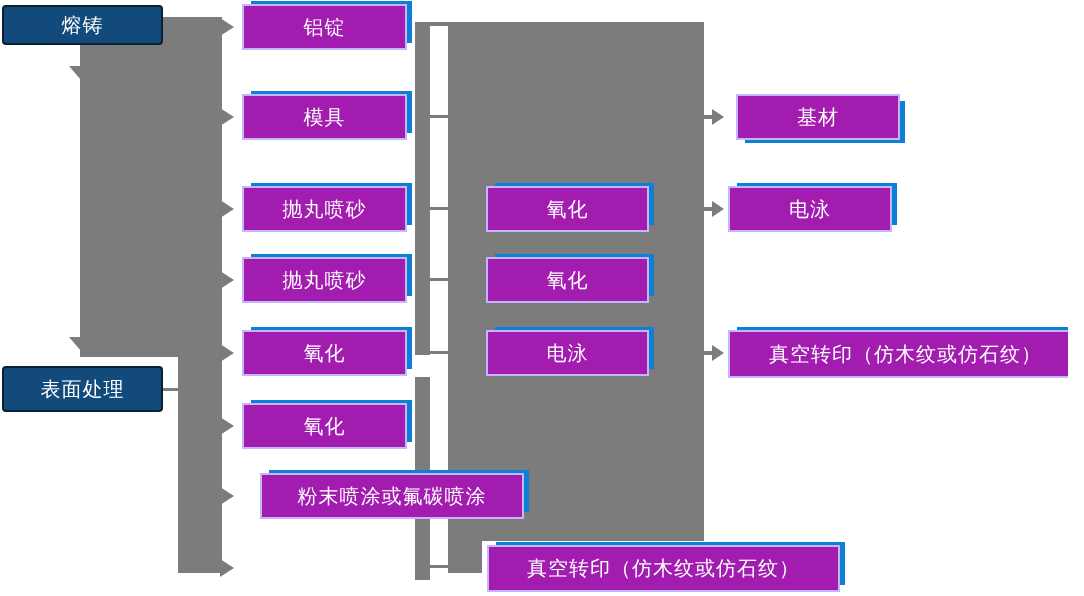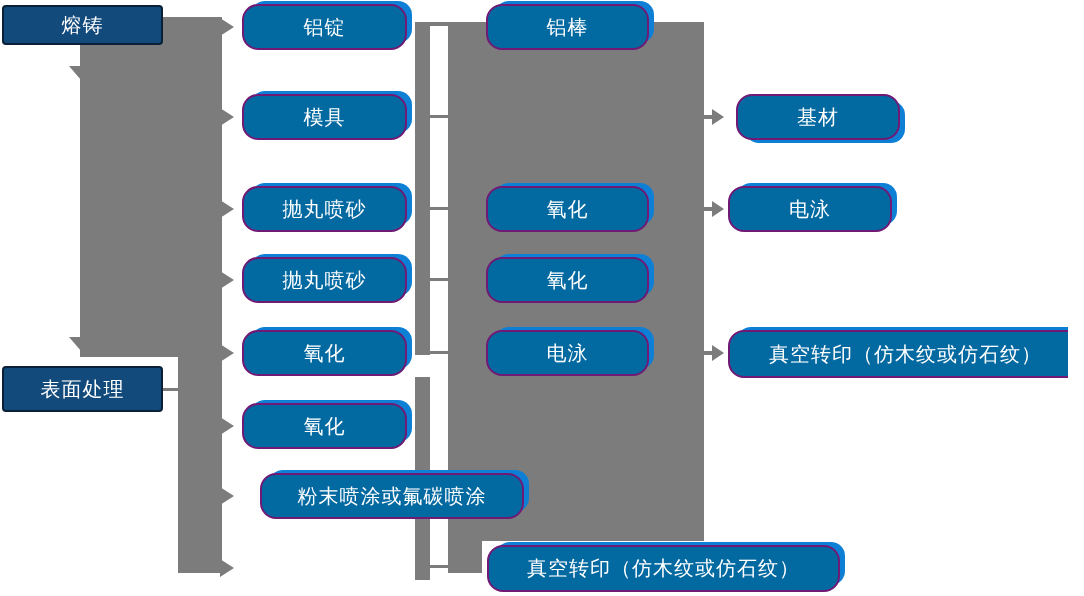--- a/index.html
+++ b/index.html
@@ -24,23 +24,23 @@
     letter-spacing:1px;
     box-sizing:border-box;
     white-space:nowrap;
   }
   .dark{
     background:#134A7C;
     border:2px solid #0a2036;
     border-radius:4px;
   }
   .bright{
-    background:#0369a1;
-    border:2px solid #701a75;
-    border-radius:16px;
+    background:#a21caf;
+    border:2px solid #c4b5fd;
+    border-radius:0;
     box-shadow:7px -5px 0 -2px #0d80d6;
   }
   .sliver-down{
     box-shadow:7px 5px 0 -2px #0d80d6;
     margin-left:8px;
   }
   
   .c1{left:2px;width:161px;}
   .c2{left:242px;width:165px;}
   .c3{left:486px;width:163px;}
@@ -120,21 +120,20 @@
   <div class="node dark c1 n2">表面处理</div>
 
   <div class="node bright c2 r1">铝锭</div>
   <div class="node bright c2 r2">模具</div>
   <div class="node bright c2 r3">抛丸喷砂</div>
   <div class="node bright c2 r4">抛丸喷砂</div>
   <div class="node bright c2 r5">氧化</div>
   <div class="node bright c2 r6">氧化</div>
   <div class="node bright n9">粉末喷涂或氟碳喷涂</div>
 
-  <div class="node bright c3 r1">铝棒</div>
   <div class="node bright c3 r3">氧化</div>
   <div class="node bright c3 r4">氧化</div>
   <div class="node bright c3 r5">电泳</div>
   <div class="node bright n16">真空转印（仿木纹或仿石纹）</div>
 
   <div class="node bright sliver-down c4 r2">基材</div>
   <div class="node bright c4 r3">电泳</div>
   <div class="node bright n19">真空转印（仿木纹或仿石纹）</div>
 
 </div>

